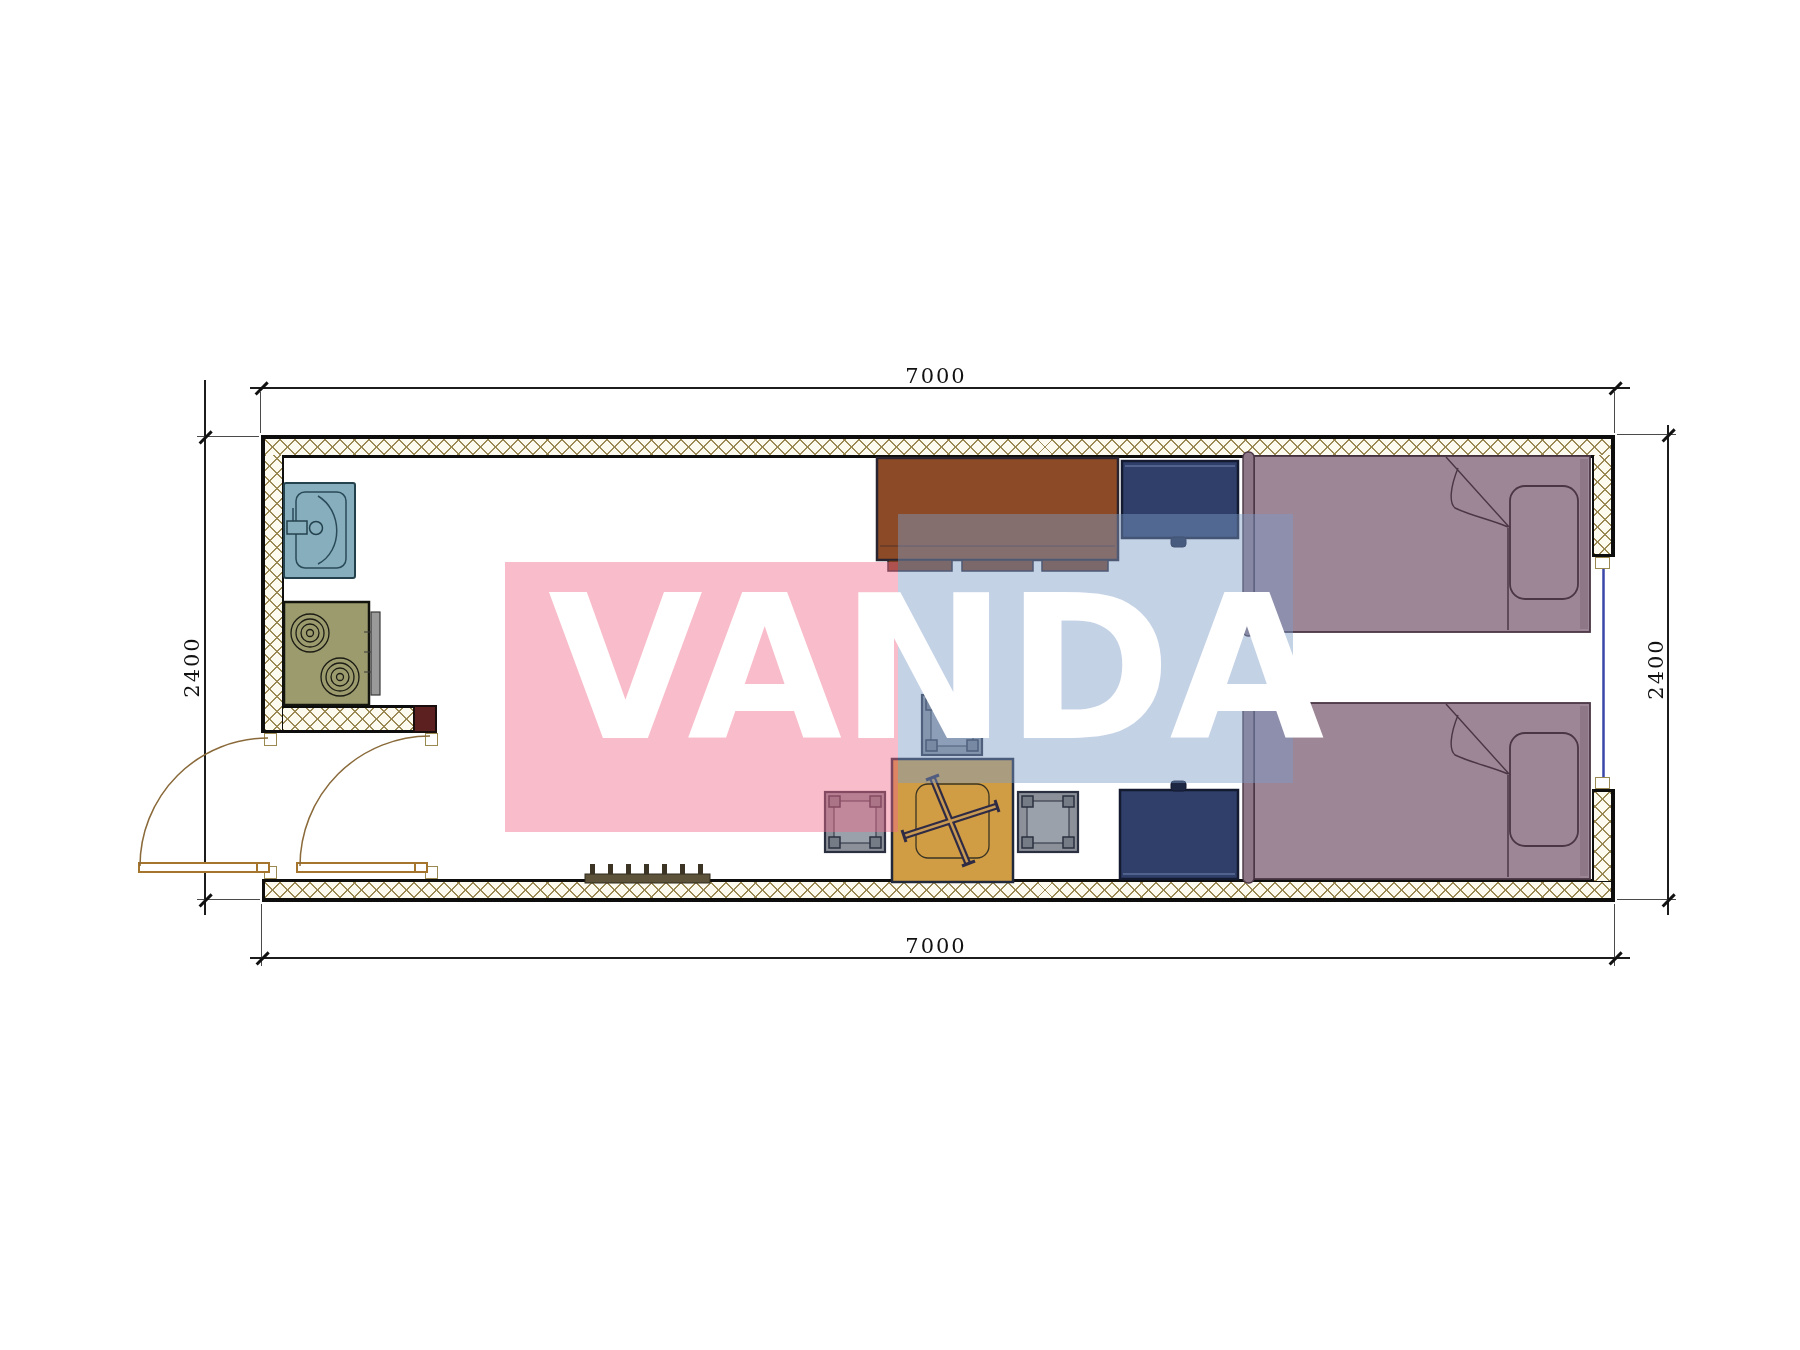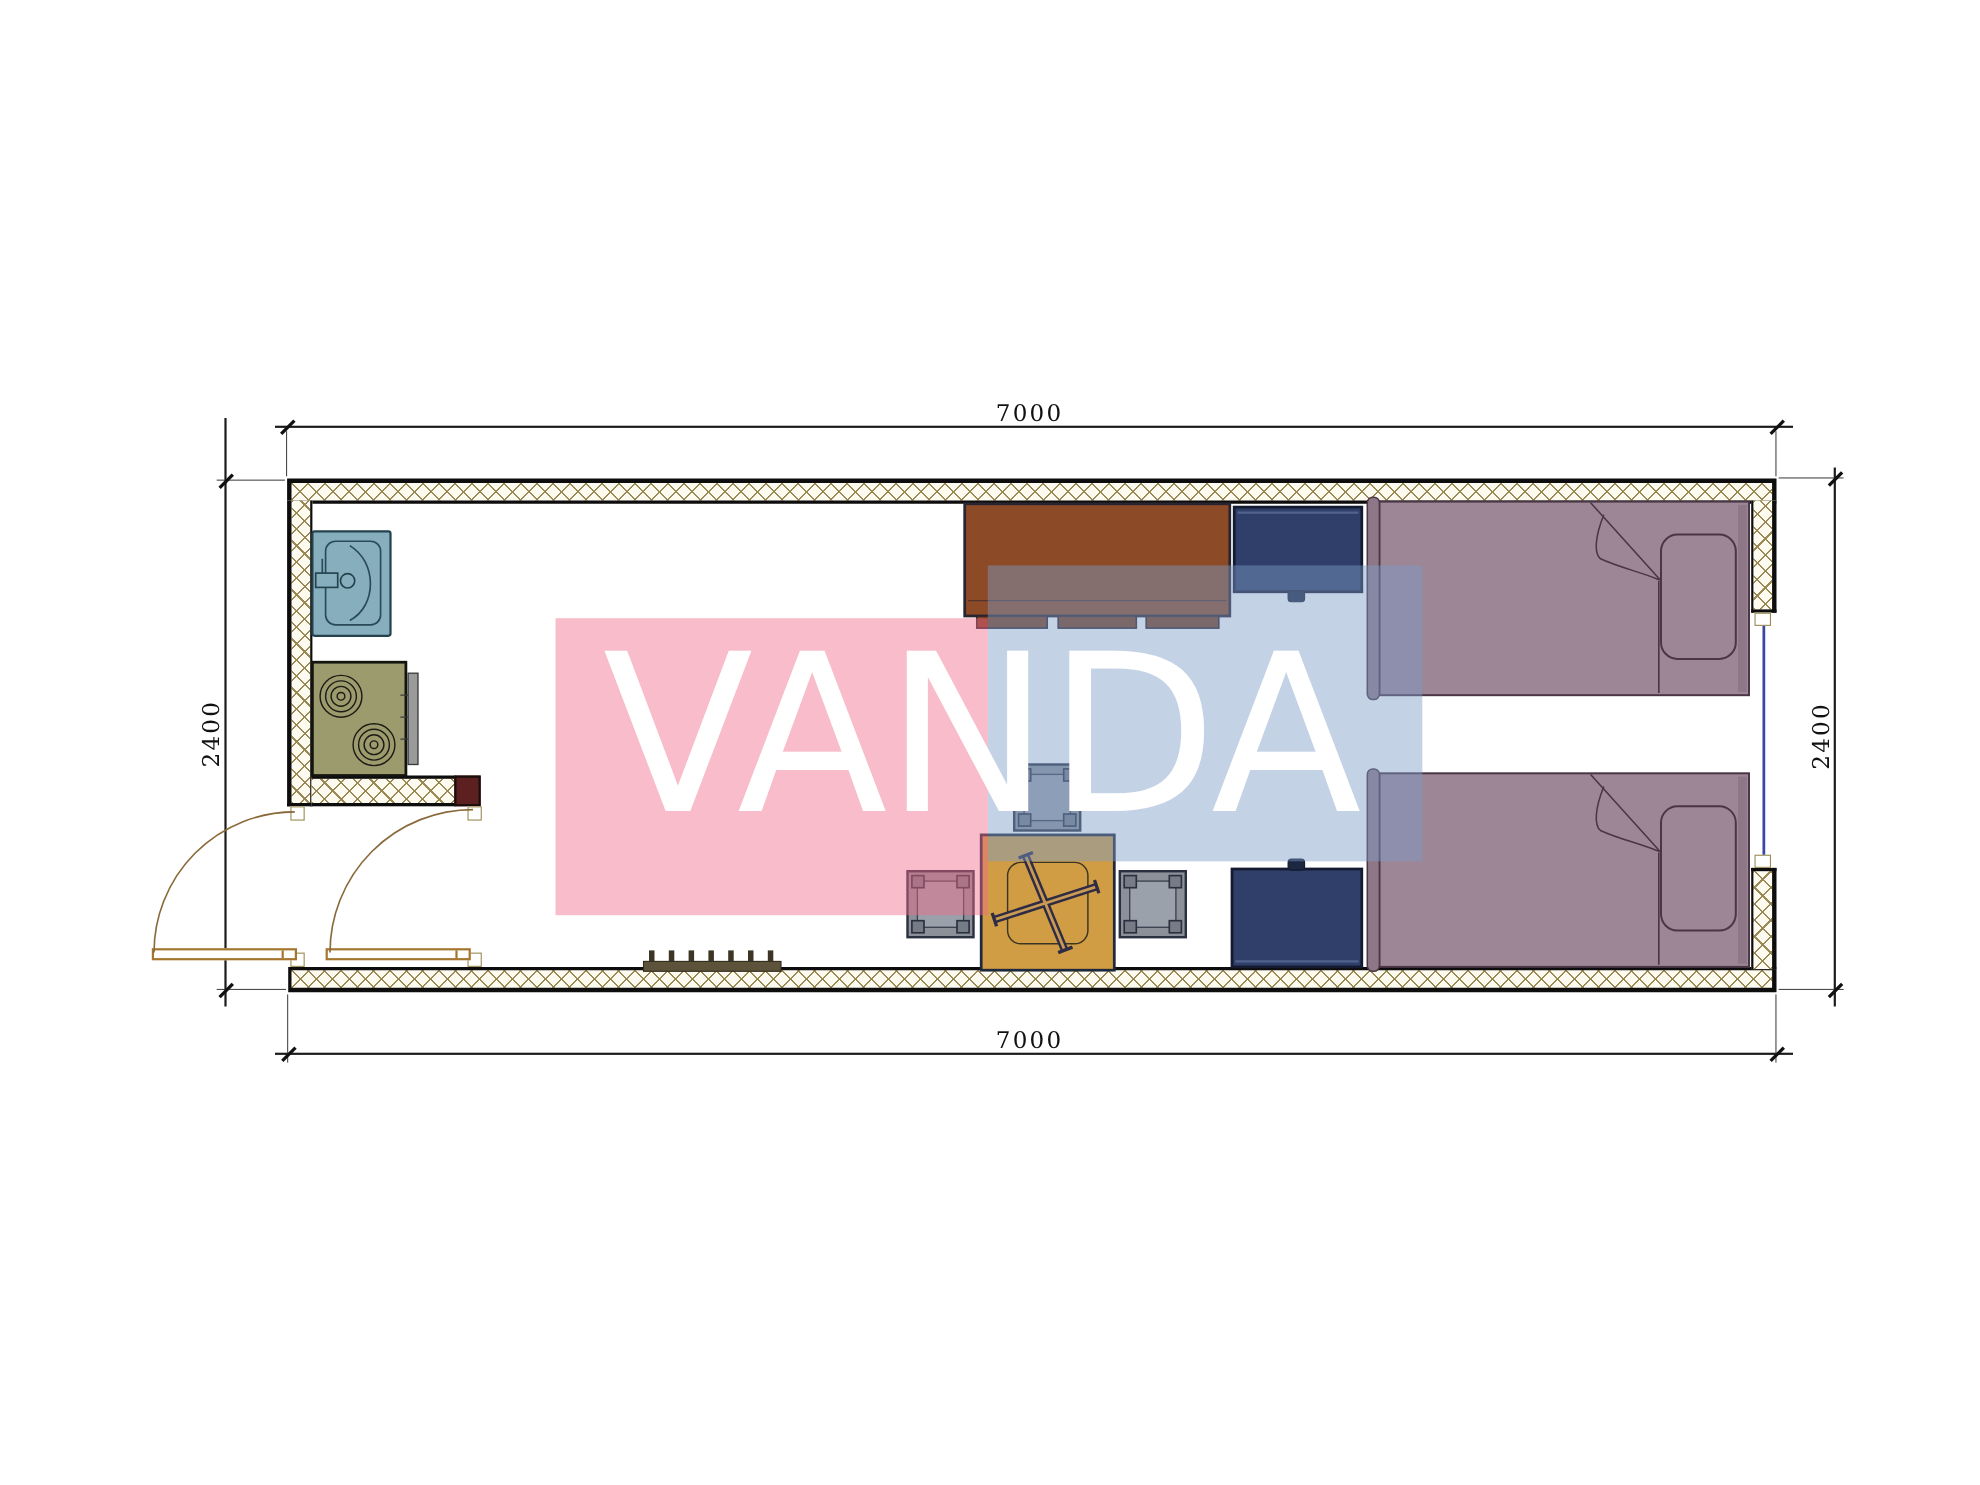--- a/index.html
+++ b/index.html
@@ -20,21 +20,21 @@
     border:3px solid #0d0d0d;}
   .jamb{position:absolute;box-sizing:border-box;background:#fff;border:1.5px solid #9a8a52;}
   .cap{position:absolute;box-sizing:border-box;background:#5c2020;border:2px solid #1a0d0d;}
   .leaf{position:absolute;box-sizing:border-box;background:#fff;border:2px solid #a5752e;}
   .leafdiv{position:absolute;top:0;width:2px;height:100%;background:#a5752e;}
   
   .wm{position:absolute;}
   #wm-blue{left:898px;top:514px;width:395px;height:269px;background:rgba(125,156,200,.45);}
   #wm-pink{left:505px;top:562px;width:393px;height:270px;background:rgba(240,106,138,.45);}
   #wm-text{position:absolute;left:548px;top:569px;line-height:1;font-size:200px;
-           font-weight:normal;letter-spacing:-2px;color:#ffffff;}
+           font-weight:bold;letter-spacing:-2px;color:#ffffff;}
   svg{position:absolute;left:0;top:0;}
   .lay1{z-index:1}.lay2{z-index:2}.lay3{z-index:3}.lay4{z-index:4}.lay5{z-index:5}.lay6{z-index:6}
 </style>
 </head>
 <body>
 
 <div id="canvas">
 
   <div class="lay1">
 

